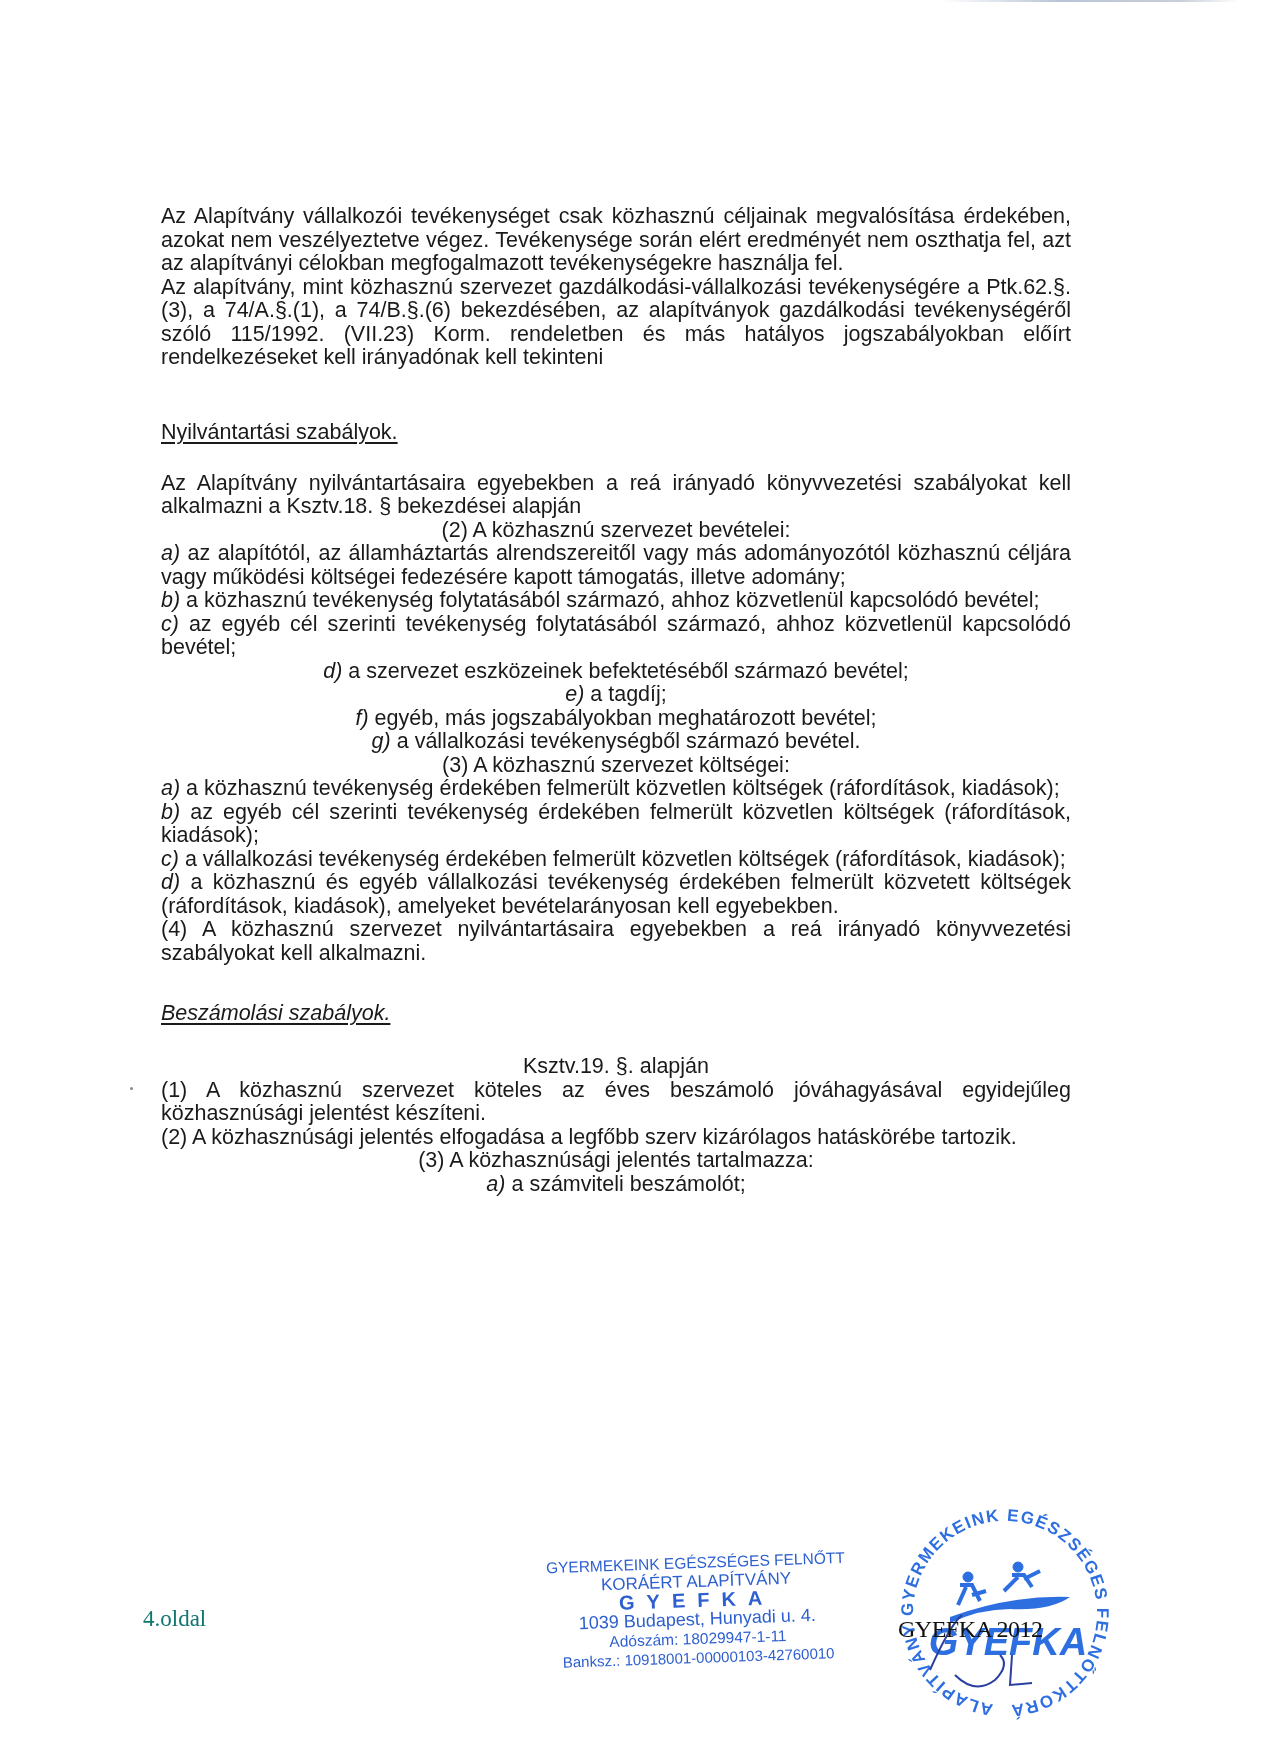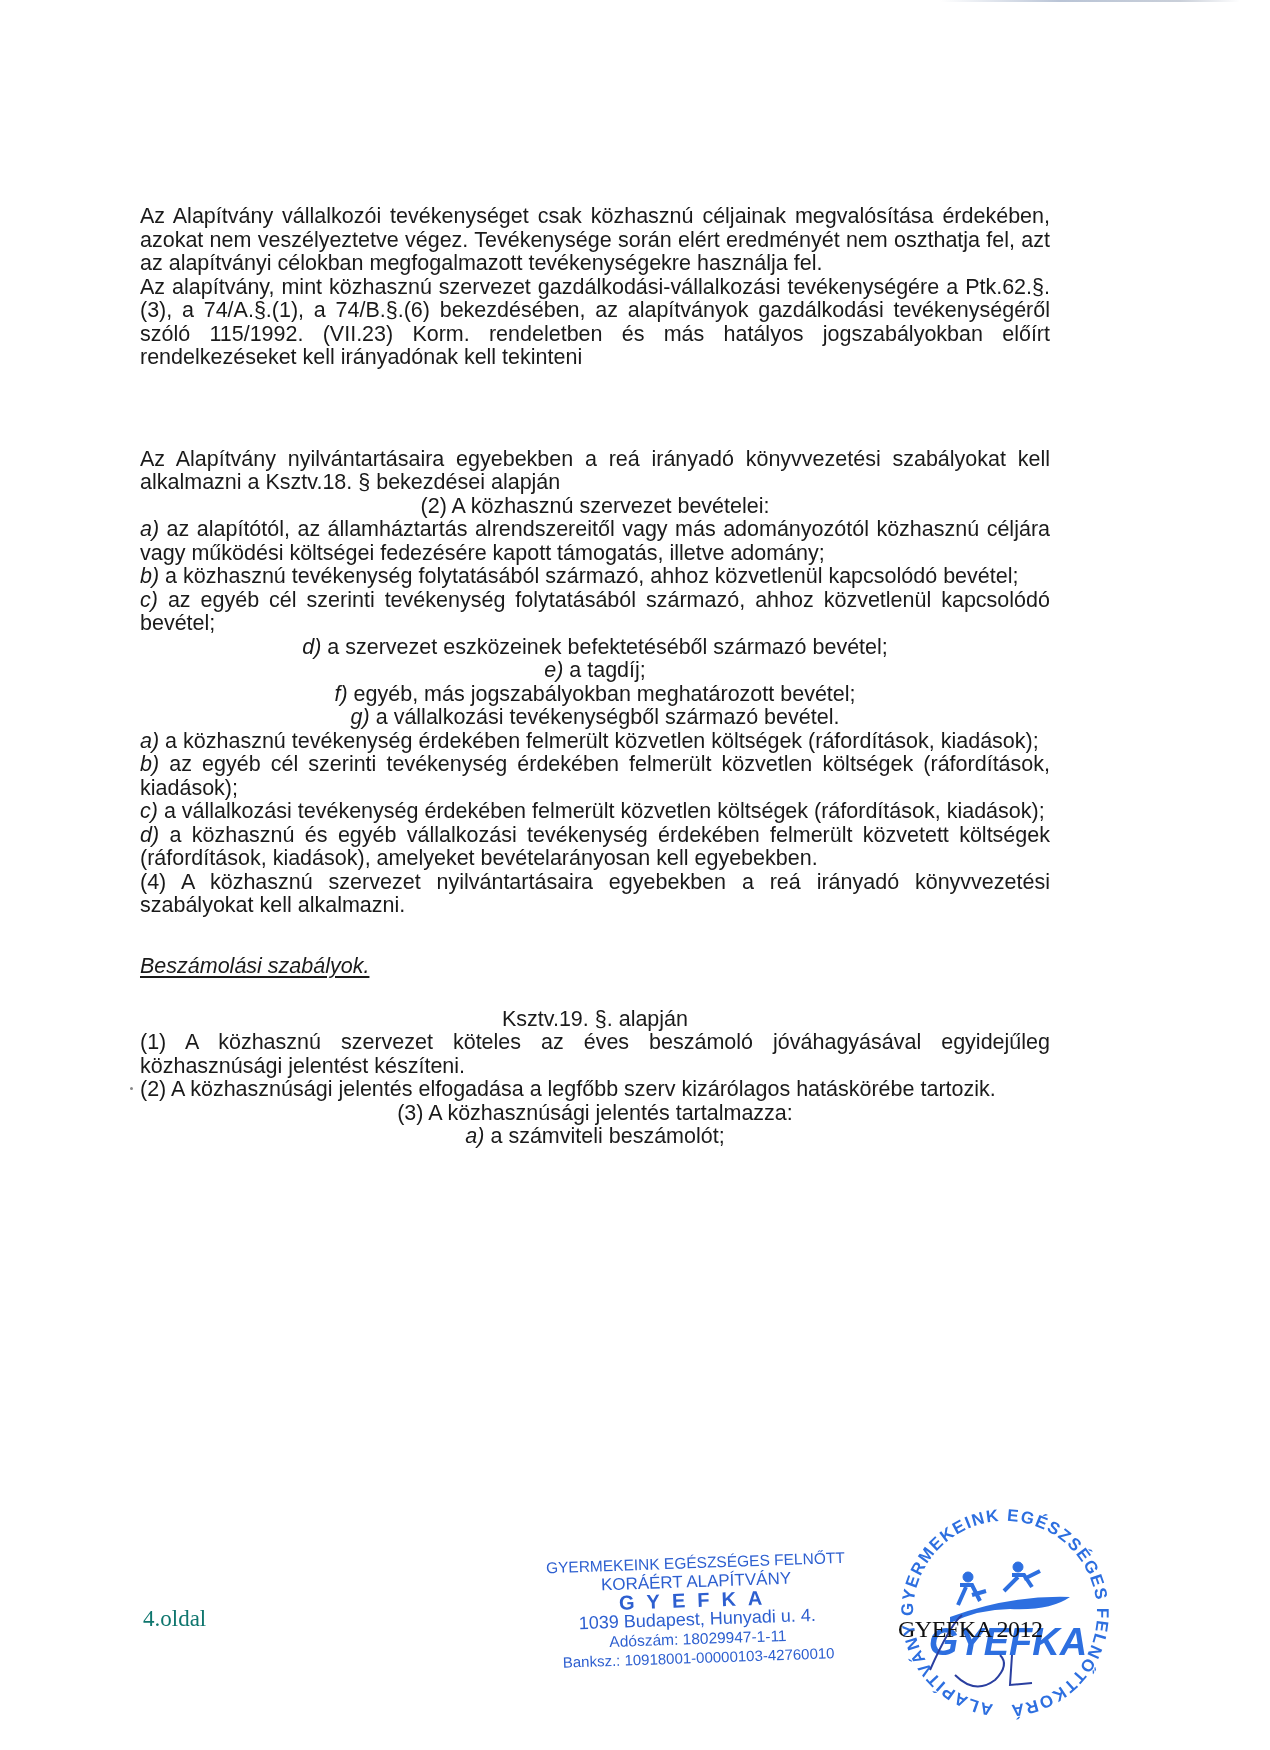--- a/index.html
+++ b/index.html
@@ -1,20 +1,20 @@
 <!DOCTYPE html>
 <html><head>
 <meta charset="utf-8">
 <style>
   html, body { margin: 0; padding: 0; background: #ffffff; }
   body { width: 1270px; height: 1750px; position: relative; overflow: hidden;
          font-family: "Liberation Sans", sans-serif; color: #1a1a1a; }
   .topline { position: absolute; left: 940px; top: 0; width: 300px; height: 2px;
              background: linear-gradient(90deg, #ffffff, #b9c4d6 40%, #c9cfd9 80%, #ffffff); }
-  .page { position: absolute; left: 140px; top: 205px; width: 910px; }
+  .page { position: absolute; left: 161px; top: 205px; width: 910px; }
   .p { font-size: 21.5px; line-height: 23.5px; margin: 0; text-align: justify; }
   .p.nojust { text-align: center; }
   .heading { font-size: 21.5px; line-height: 24px; text-decoration: underline;
              text-underline-offset: 3px; margin: 0; }
   .lbl { font-style: italic; }
   .gap-h1 { height: 50px; }
   .gap-h2 { height: 28px; }
   .gap-b { height: 36px; }
   .gap-b2 { height: 30px; }
   .footer { position: absolute; left: 143px; top: 1606px; font-family: "Liberation Serif", serif;
@@ -36,33 +36,35 @@
 </head>
 <body>
 
 <div class="topline"></div>
 
 <div class="page">
   <p class="p">Az Alapítvány vállalkozói tevékenységet csak közhasznú céljainak megvalósítása érdekében, azokat nem veszélyeztetve végez. Tevékenysége során elért eredményét nem oszthatja fel, azt az alapítványi célokban megfogalmazott tevékenységekre használja fel.</p>
   <p class="p">Az alapítvány, mint közhasznú szervezet gazdálkodási-vállalkozási tevékenységére a Ptk.62.§.(3), a 74/A.§.(1), a 74/B.§.(6) bekezdésében, az alapítványok gazdálkodási tevékenységéről szóló 115/1992. (VII.23) Korm. rendeletben és más hatályos jogszabályokban előírt rendelkezéseket kell irányadónak kell tekinteni</p>
 
   <div class="gap-h1"></div>
+  <h2 class="heading" style="font-weight:normal;">Nyilvántartási szabályok.</h2>
   <div class="gap-h2"></div>
 
   <p class="p">Az Alapítvány nyilvántartásaira egyebekben a reá irányadó könyvvezetési szabályokat kell alkalmazni a Ksztv.18. § bekezdései alapján</p>
   <p class="p nojust">(2) A közhasznú szervezet bevételei:</p>
 
   <p class="p"><span class="lbl">a)</span> <span>az alapítótól, az államháztartás alrendszereitől vagy más adományozótól közhasznú céljára vagy működési költségei fedezésére kapott támogatás, illetve adomány;</span></p>
   <p class="p"><span class="lbl">b)</span> <span>a közhasznú tevékenység folytatásából származó, ahhoz közvetlenül kapcsolódó bevétel;</span></p>
   <p class="p"><span class="lbl">c)</span> <span>az egyéb cél szerinti tevékenység folytatásából származó, ahhoz közvetlenül kapcsolódó bevétel;</span></p>
   <p class="p nojust"><span class="lbl">d)</span> <span>a szervezet eszközeinek befektetéséből származó bevétel;</span></p>
   <p class="p nojust"><span class="lbl">e)</span> <span>a tagdíj;</span></p>
   <p class="p nojust"><span class="lbl">f)</span> <span>egyéb, más jogszabályokban meghatározott bevétel;</span></p>
   <p class="p nojust"><span class="lbl">g)</span> <span>a vállalkozási tevékenységből származó bevétel.</span></p>
 
+  <p class="p nojust">(3) A közhasznú szervezet költségei:</p>
   <p class="p"><span class="lbl">a)</span> <span>a közhasznú tevékenység érdekében felmerült közvetlen költségek (ráfordítások, kiadások);</span></p>
   <p class="p"><span class="lbl">b)</span> <span>az egyéb cél szerinti tevékenység érdekében felmerült közvetlen költségek (ráfordítások, kiadások);</span></p>
   <p class="p"><span class="lbl">c)</span> <span>a vállalkozási tevékenység érdekében felmerült közvetlen költségek (ráfordítások, kiadások);</span></p>
   <p class="p"><span class="lbl">d)</span> <span>a közhasznú és egyéb vállalkozási tevékenység érdekében felmerült közvetett költségek (ráfordítások, kiadások), amelyeket bevételarányosan kell egyebekben.</span></p>
   <p class="p">(4) A közhasznú szervezet nyilvántartásaira egyebekben a reá irányadó könyvvezetési szabályokat kell alkalmazni.</p>
 
   <div class="gap-b"></div>
   <h2 class="heading" style="font-weight:normal;font-style:italic;">Beszámolási szabályok.</h2>
   <div class="gap-b2"></div>
 

